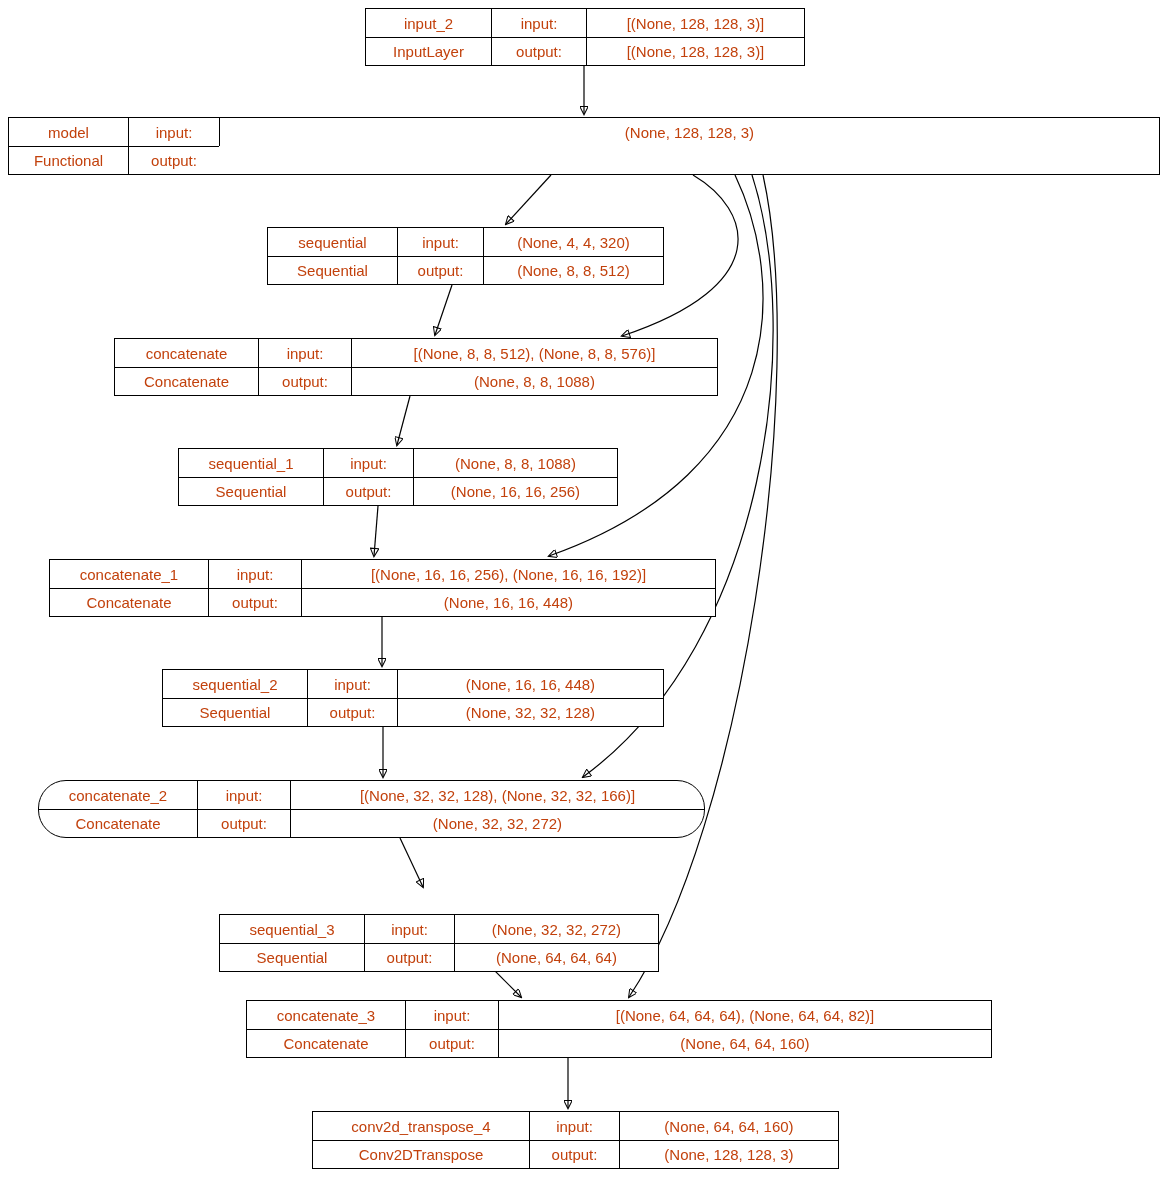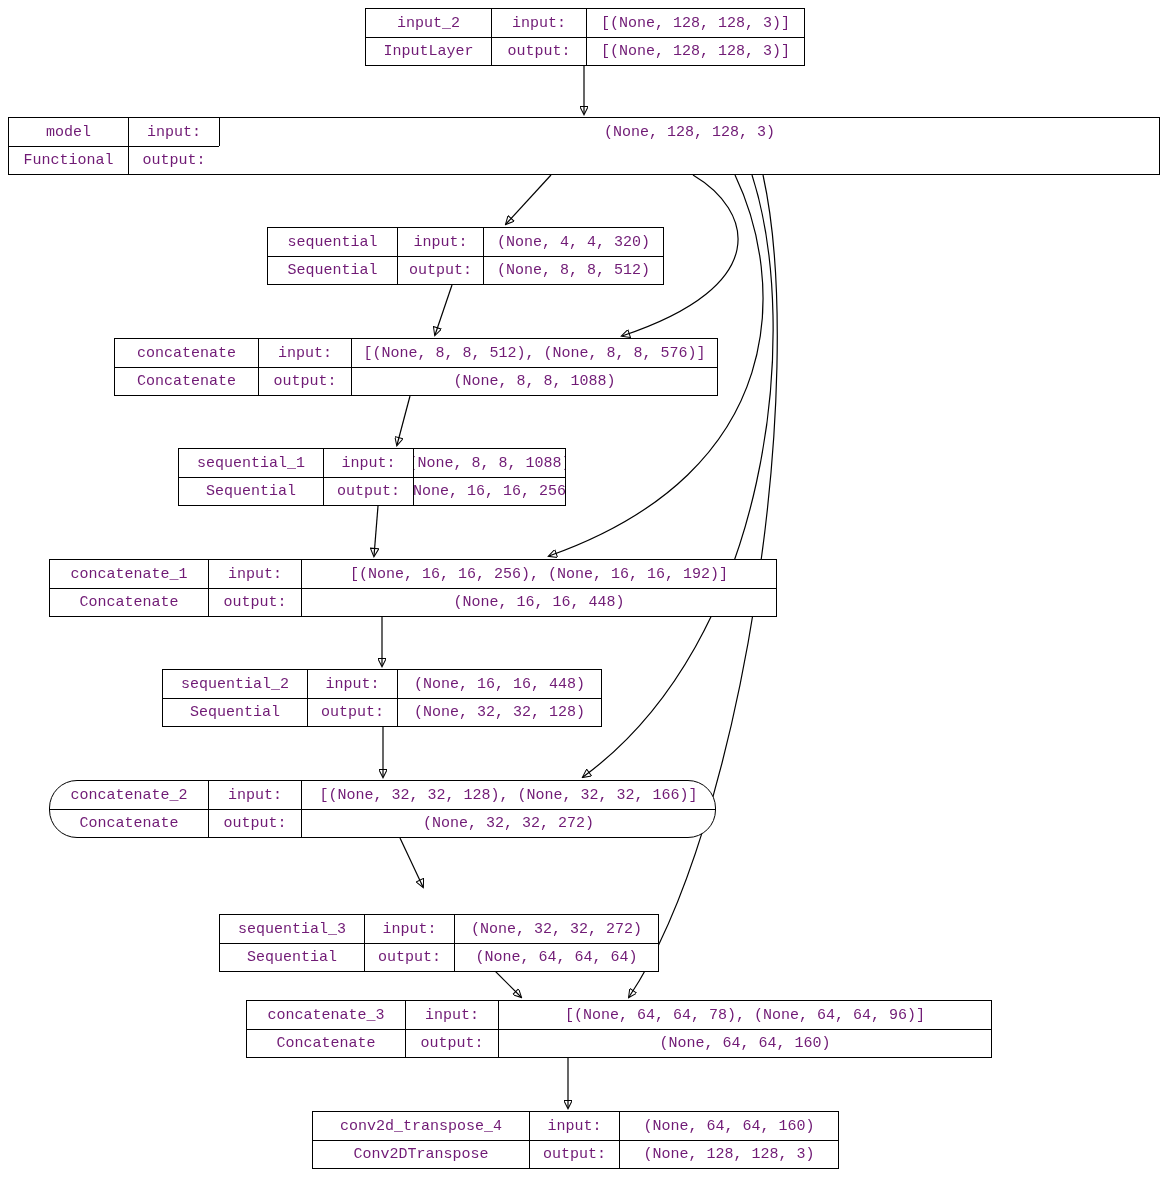--- a/index.html
+++ b/index.html
@@ -1,23 +1,23 @@
 <!DOCTYPE html>
 <html><head>
 <meta charset="utf-8">
 <style>
   html, body { margin:0; padding:0; background:#ffffff; }
   #canvas {
     position: relative;
     width: 1168px;
     height: 1180px;
     background: #ffffff;
-    font-family: Liberation Mono, monospace;
+    font-family: Liberation Sans, sans-serif;
     font-size: 15px;
-    color: #701a75;
+    color: #c2410c;
   }
   svg.edges {
     position: absolute;
     left: 0; top: 0;
     width: 1168px; height: 1180px;
     pointer-events: none;
   }
   svg.edges path, svg.edges line {
     fill: none;
     stroke: #000000;
@@ -41,24 +41,24 @@
     padding: 0 7px;
     box-sizing: border-box;
   }
   .bl { border-left: 1px solid #000000; }
   .bt { border-top: 1px solid #000000; }
 
   .n0  { left:365px; top:8px;    width:440px;  grid-template-columns:125px 95px 1fr; }
   .n1  { left:8px;   top:117px;  width:1152px; grid-template-columns:119px 91px 1fr;text-align:right; }
   .n2  { left:267px; top:227px;  width:397px;  grid-template-columns:129px 86px 1fr; }
   .n3  { left:114px; top:338px;  width:604px;  grid-template-columns:143px 93px 1fr; }
-  .n4  { left:178px; top:448px;  width:388px;  grid-template-columns:144px 90px 1fr; }
-  .n5  { left:49px;  top:559px;  width:728px;  grid-template-columns:158px 93px 1fr; }
-  .n6  { left:162px; top:669px;  width:440px;  grid-template-columns:144px 90px 1fr; }
-  .n7  { left:49px;  top:780px;  width:667px;  grid-template-columns:158px 93px 1fr;border-radius:28px; }
+  .n4  { left:178px; top:448px;  width:440px;  grid-template-columns:144px 90px 1fr; }
+  .n5  { left:49px;  top:559px;  width:667px;  grid-template-columns:158px 93px 1fr; }
+  .n6  { left:162px; top:669px;  width:502px;  grid-template-columns:144px 90px 1fr; }
+  .n7  { left:38px;  top:780px;  width:667px;  grid-template-columns:158px 93px 1fr;border-radius:28px; }
   .n8  { left:219px; top:914px;  width:440px;  grid-template-columns:144px 90px 1fr; }
   .n9  { left:246px; top:1000px; width:746px;  grid-template-columns:158px 93px 1fr; }
   .n10 { left:312px; top:1111px; width:527px;  grid-template-columns:216px 90px 1fr;text-align:right; }
 </style>
 </head>
 <body>
 
 <div id="canvas">
 
   <svg class="edges" viewBox="0 0 1168 1180">
@@ -159,21 +159,21 @@
     <div class="c bl">input:</div>
     <div class="c bl">(None, 32, 32, 272)</div>
     <div class="c bt">Sequential</div>
     <div class="c bl bt">output:</div>
     <div class="c bl bt">(None, 64, 64, 64)</div>
   </div>
 
   <div class="node n9">
     <div class="c">concatenate_3</div>
     <div class="c bl">input:</div>
-    <div class="c bl">[(None, 64, 64, 78), (None, 64, 64, 96)]</div>
+    <div class="c bl">[(None, 64, 64, 64), (None, 64, 64, 82)]</div>
     <div class="c bt">Concatenate</div>
     <div class="c bl bt">output:</div>
     <div class="c bl bt">(None, 64, 64, 160)</div>
   </div>
 
   <div class="node n10">
     <div class="c">conv2d_transpose_4</div>
     <div class="c bl">input:</div>
     <div class="c bl">(None, 64, 64, 160)</div>
     <div class="c bt">Conv2DTranspose</div>

